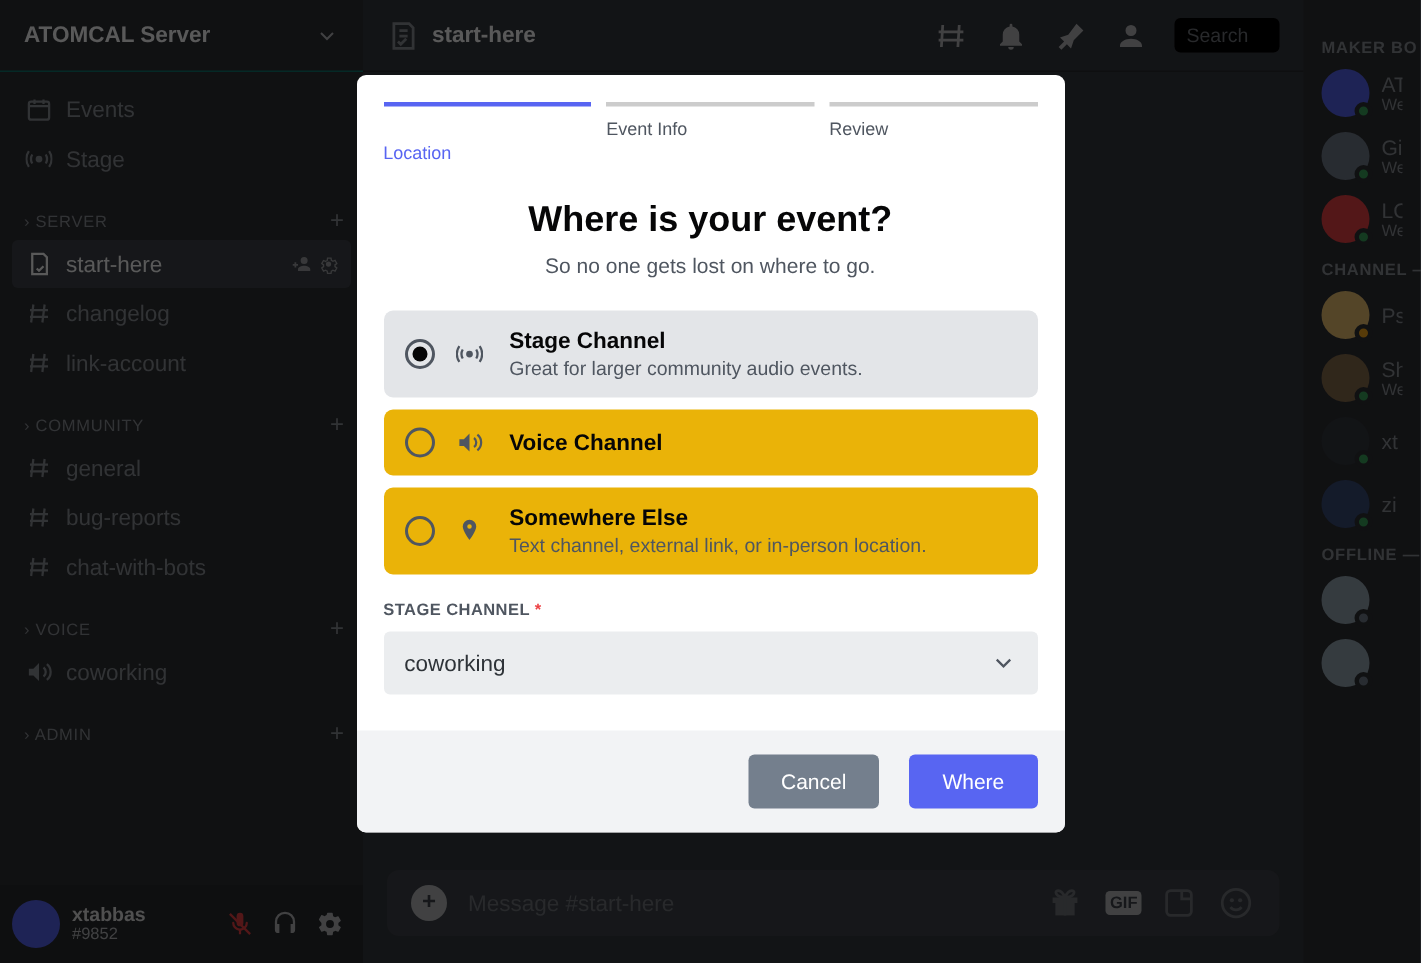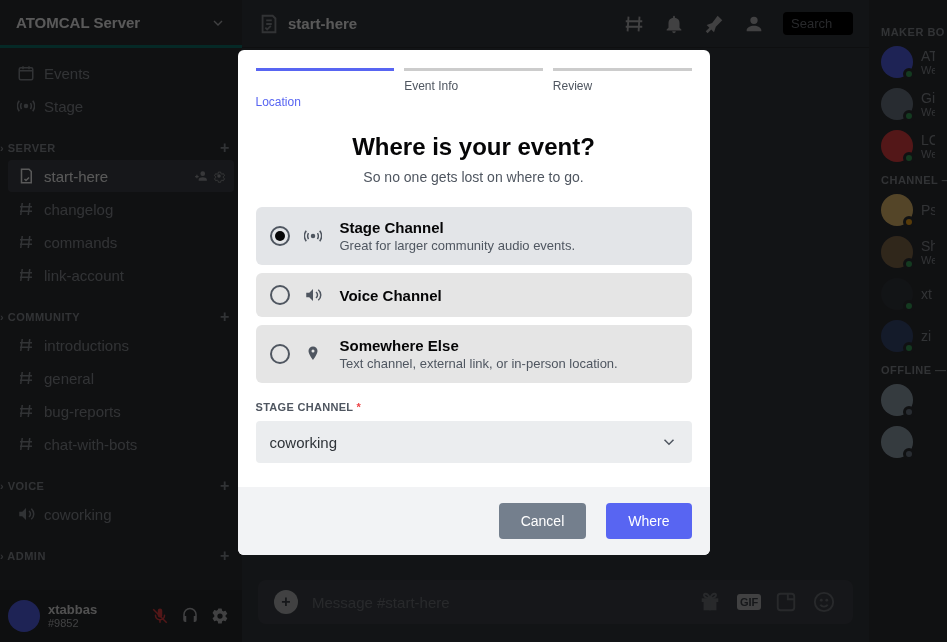--- a/index.html
+++ b/index.html
@@ -9,35 +9,35 @@
   color: #dcddde;
   width: 947px;
   height: 642px;
   overflow: hidden;
   position: relative;
 }
 .app { display: flex; height: 100%; }
 .sidebar { width: 242px; background: #2f3136; display: flex; flex-direction: column; }
 .server-header {
   height: 48px; padding: 0 16px; display: flex; align-items: center; justify-content: space-between;
-  border-bottom: 3px solid #0f766e; cursor: pointer;
+  border-bottom: 1px solid #0f766e; cursor: pointer;
 }
 .server-header h1 { font-size: 15px; font-weight: 600; color: #fff; }
 .chevron { color: #b9bbbe; }
 .channel-list { flex: 1; overflow-y: auto; padding: 8px 0; }
 .ch-item {
   display: flex; align-items: center; gap: 8px; padding: 6px 8px; margin: 1px 8px;
   border-radius: 4px; color: #8e9297; cursor: pointer; font-size: 15px;
 }
 .ch-item.active { background: #40444b; color: #fff; }
 .ch-icon { width: 20px; height: 20px; display:flex; align-items:center; justify-content:center; font-size:18px; }
 .ch-item-actions { margin-left:auto; display:flex; gap:4px; opacity:0.5; }
 .ch-section {
   display: flex; align-items: center; justify-content: space-between;
-  padding: 16px 8px 2px 0; font-size: 11px; font-weight: 700; letter-spacing: 0.5px;
+  padding: 16px 8px 2px 16px; font-size: 11px; font-weight: 400; letter-spacing: 0.5px;
   color: #8e9297; cursor: pointer; text-transform: uppercase;
 }
 .ch-section .plus { width:18px; text-align:center; font-size:16px; }
 .user-panel {
   height: 52px; background: #292b2f; display: flex; align-items: center; padding: 0 8px; gap: 8px;
 }
 .user-avatar { width: 32px; height: 32px; border-radius: 50%; background: #5865f2; }
 .user-info { flex: 1; display:flex; flex-direction:column; line-height:1.2; }
 .user-name { font-size: 13px; font-weight:600; color:#e5e5e5; }
 .user-tag { font-size: 11px; color:#b9bbbe; }
@@ -73,21 +73,21 @@
 .modal { width:472px; background:#fff; border-radius:6px; color:#2e3338; overflow:hidden; }
 .steps { display:flex; gap:10px; padding:18px 18px 0 18px; }
 .step { flex:1; }
 .step-bar { height:3px; background:#ccc; margin-bottom:8px; }
 .step.active .step-bar { background:#5865f2; }
 .step-label { font-size:12px; color:#4f5660; }
 .step.active .step-label { color:#5865f2;margin-top:24px; }
 .modal-body { padding: 12px 18px 24px; }
 .modal-title { text-align:center; font-size:24px; font-weight:700; color:#060607; margin-top:12px; }
 .modal-sub { text-align:center; font-size:14px; color:#4f5660; margin-top:8px; margin-bottom:22px; }
-.opt { display:flex; align-items:center; gap:14px; padding:12px 14px; background:#e5e5e5; border-radius:6px; margin-bottom:8px; cursor:pointer; }
+.opt { display:flex; align-items:center; gap:14px; padding:12px 14px; background:#eab308; border-radius:6px; margin-bottom:8px; cursor:pointer; }
 .opt.selected { background:#e3e5e8; }
 .radio { width:20px; height:20px; border:2px solid #4f5660; border-radius:50%; flex-shrink:0; display:flex; align-items:center; justify-content:center; }
 .opt.selected .radio::after { content:""; width:10px; height:10px; background:#060607; border-radius:50%; }
 .opt-icon { width:22px; color:#4f5660; text-align:center; flex-shrink:0; }
 .opt-text .ot { font-size:15px; font-weight:600; color:#060607; }
 .opt-text .os { font-size:13px; color:#4f5660; margin-top:2px; }
 .field-label { font-size:11px; font-weight:700; letter-spacing:0.3px; color:#4f5660; margin-top:18px; text-transform:uppercase; }
 .req { color:#ed4245; }
 .select { margin-top:8px; background:#ebedef; border-radius:4px; padding:12px 14px; display:flex; justify-content:space-between; align-items:center; font-size:15px; color:#2e3338; cursor:pointer; }
 .modal-foot { background:#f2f3f5; padding:16px 18px; display:flex; justify-content:flex-end; gap:20px; }
@@ -162,42 +162,26 @@
             </svg>
           </span>
          <span>changelog</span>
        </div>
         <div class="ch-item ">
          <span class="ch-icon">
             <svg width="18" height="18" viewBox="0 0 24 24" fill="none" stroke="currentColor" stroke-width="2">
               <path d="M7 4l-2 16M17 4l-2 16M4 9h16M4 15h16"></path>
             </svg>
           </span>
-         <span>commands</span>
-       </div>
-        <div class="ch-item ">
-         <span class="ch-icon">
-            <svg width="18" height="18" viewBox="0 0 24 24" fill="none" stroke="currentColor" stroke-width="2">
-              <path d="M7 4l-2 16M17 4l-2 16M4 9h16M4 15h16"></path>
-            </svg>
-          </span>
          <span>link-account</span>
        </div>
         <div class="ch-section">
        <span>› COMMUNITY</span>
        <span class="plus">+</span>
      </div>
-        <div class="ch-item ">
-         <span class="ch-icon">
-            <svg width="18" height="18" viewBox="0 0 24 24" fill="none" stroke="currentColor" stroke-width="2">
-              <path d="M7 4l-2 16M17 4l-2 16M4 9h16M4 15h16"></path>
-            </svg>
-          </span>
-         <span>introductions</span>
-       </div>
         <div class="ch-item ">
          <span class="ch-icon">
             <svg width="18" height="18" viewBox="0 0 24 24" fill="none" stroke="currentColor" stroke-width="2">
               <path d="M7 4l-2 16M17 4l-2 16M4 9h16M4 15h16"></path>
             </svg>
           </span>
          <span>general</span>
        </div>
         <div class="ch-item ">
          <span class="ch-icon">

